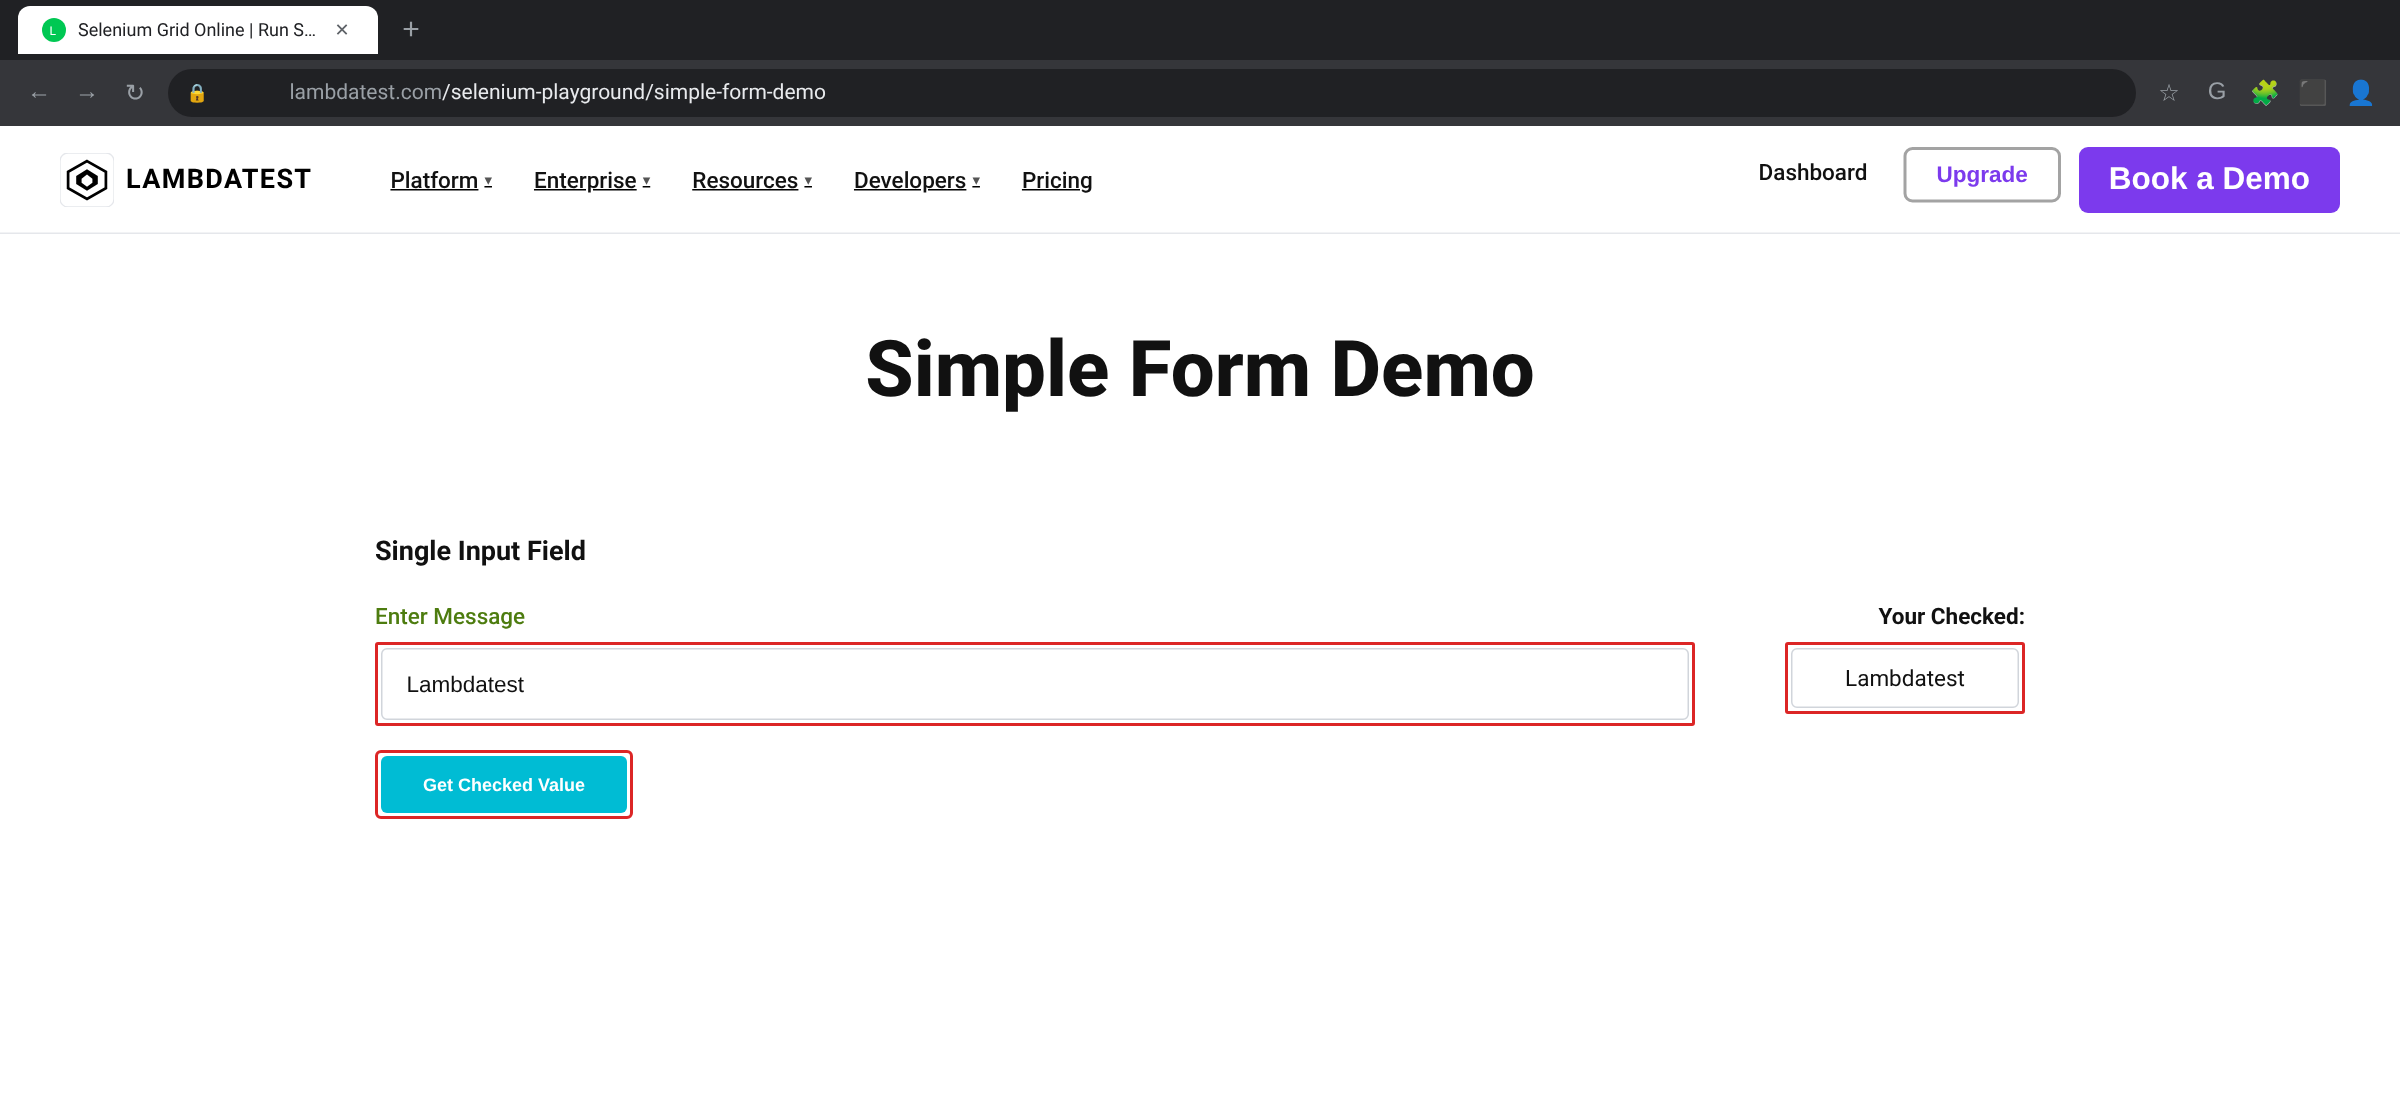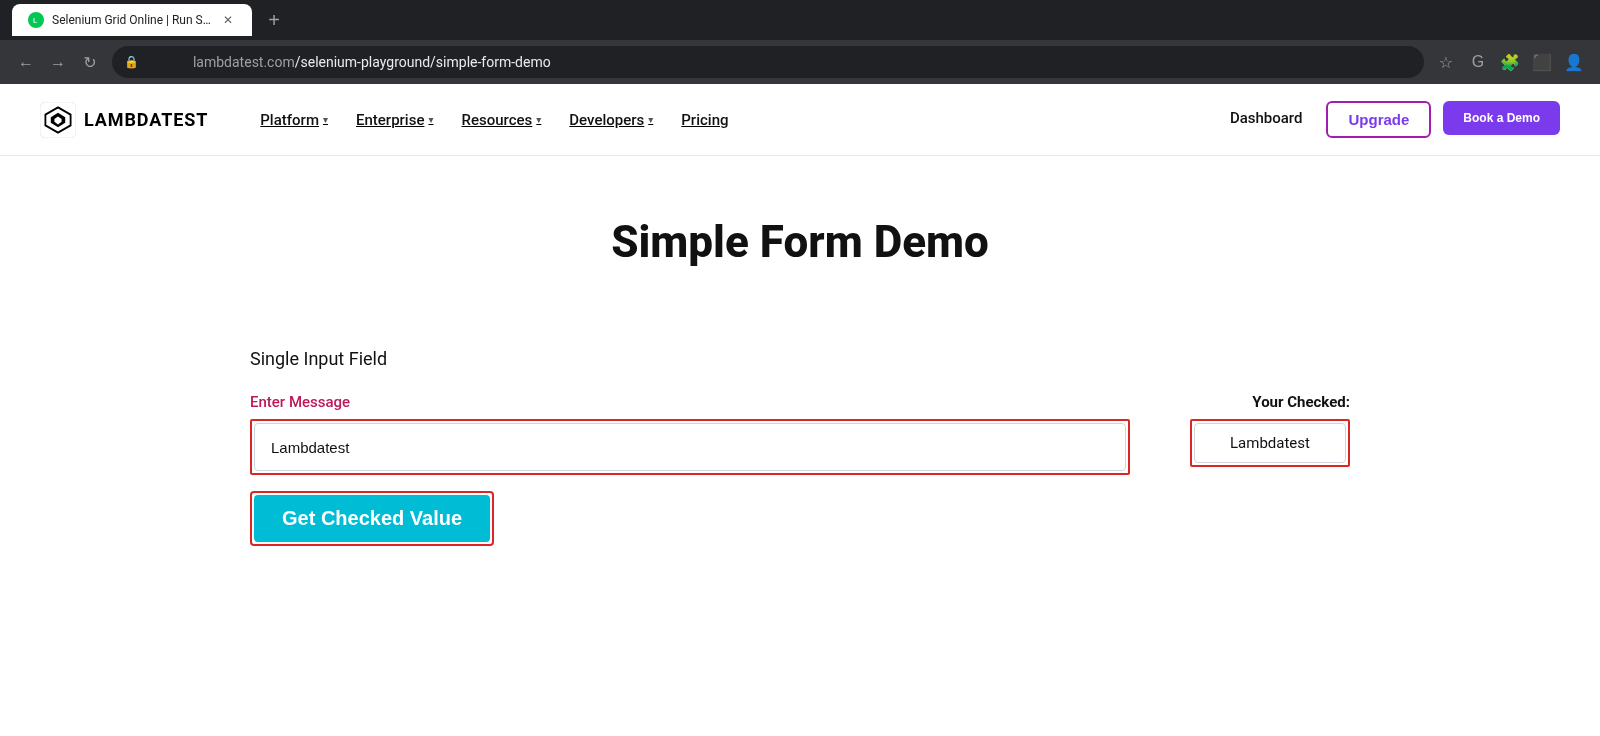--- a/index.html
+++ b/index.html
@@ -238,79 +238,79 @@
     .dashboard-link {
       font-size: 15px;
       font-weight: 500;
       color: #111;
       cursor: pointer;
       padding: 8px 12px;
     }
 
     .upgrade-btn {
       padding: 8px 20px;
-      border: 2px solid #a21caf;
+      border: 2px solid #a3a3a3;
       border-radius: 6px;
       background: #fff;
       color: #7c3aed;
       font-size: 15px;
       font-weight: 600;
       cursor: pointer;
     }
 
     .book-demo-btn {
       padding: 10px 20px;
       border: none;
       border-radius: 6px;
       background: #7c3aed;
       color: #fff;
-      font-size: 12px;
+      font-size: 21px;
       font-weight: 600;
       cursor: pointer;
     }
 
     
     .main-content {
       padding: 60px 40px 60px;
     }
 
     .page-title {
       text-align: center;
-      font-size: 44px;
+      font-size: 52px;
       font-weight: 800;
       color: #111;
       margin-bottom: 80px;
     }
 
     .form-section {
       max-width: 1100px;
       margin: 0 auto;
     }
 
     .section-label {
       font-size: 18px;
-      font-weight: 400;
+      font-weight: 700;
       color: #111;
       margin-bottom: 24px;
     }
 
     .form-row {
       display: flex;
       align-items: flex-start;
       gap: 60px;
     }
 
     .input-group {
       flex: 1;
     }
 
     .input-label {
       font-size: 15px;
       font-weight: 500;
-      color: #be185d;
+      color: #4d7c0f;
       margin-bottom: 8px;
       display: block;
     }
 
     .input-wrapper {
       position: relative;
       border: 2px solid #dc2626;
       border-radius: 2px;
       padding: 2px;
     }
@@ -333,21 +333,21 @@
       border-radius: 4px;
       padding: 2px;
     }
 
     .get-value-btn {
       padding: 12px 28px;
       background: #00bcd4;
       border: none;
       border-radius: 4px;
       color: #fff;
-      font-size: 20px;
+      font-size: 12px;
       font-weight: 600;
       cursor: pointer;
     }
 
     .message-display {
       min-width: 160px;
     }
 
     .message-label {
       font-size: 15px;

